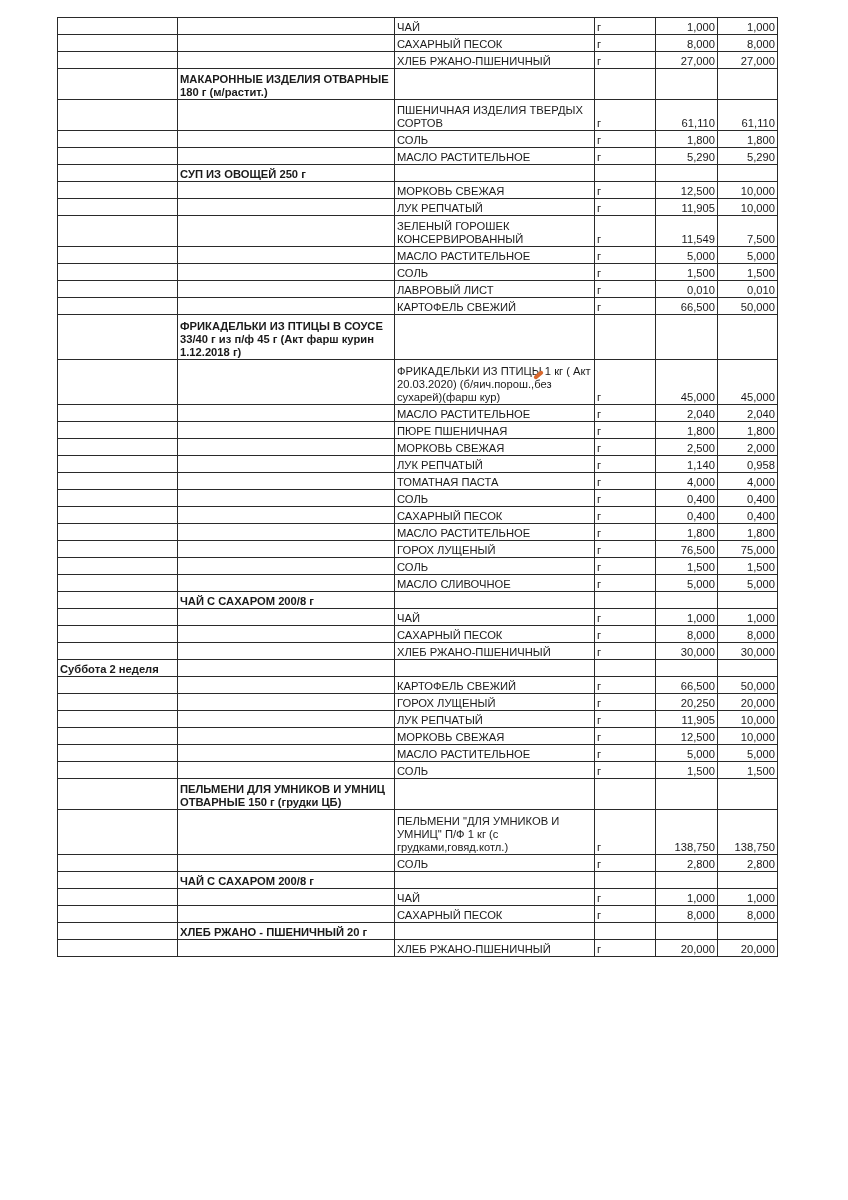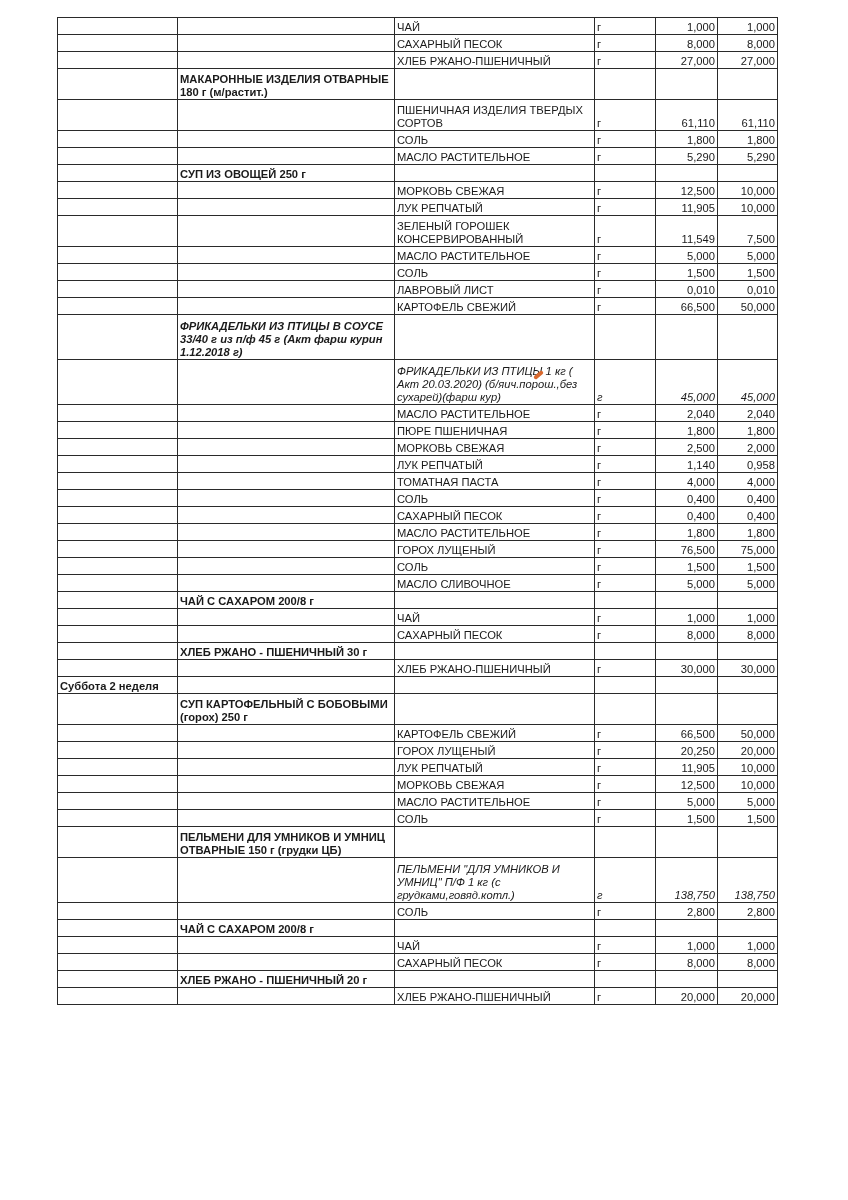--- a/index.html
+++ b/index.html
@@ -14,21 +14,21 @@
   #sheet col.c-ing { width: 200px; }
   #sheet col.c-unit { width: 61px; }
   #sheet col.c-gross { width: 62px; }
   #sheet col.c-net { width: 60px; }
   td.bold { font-weight: bold; }
   td.num { text-align: right; padding-right: 3px; }
   td.day { font-weight: bold; font-size: 11.8px; vertical-align: top; }
   td.dish { vertical-align: top; }
   tr { height: 17px; }
   tr.tall2 { height: 31px; }
-  tr.tall3 { height: 45px; font-style: italic; }
+  tr.tall3 { height: 45px; }
   .mark { position: absolute; left: 533px; top: 373px; width: 11px; height: 4px;
           background: #d9692e; border-radius: 2px; transform: rotate(-40deg); }
 </style>
 </head>
 <body>
 
 <table id="sheet">
   <colgroup>
     <col class="c-day">
       <col class="c-dish">
@@ -281,45 +281,29 @@
       <tr>
         <td class="day"></td>
         <td class="bold dish"></td>
         <td>САХАРНЫЙ ПЕСОК</td>
         <td>г</td>
         <td class="num">8,000</td>
         <td class="num">8,000</td>
       </tr>
       <tr>
         <td class="day"></td>
-        <td class="bold dish">ХЛЕБ РЖАНО - ПШЕНИЧНЫЙ 30 г</td>
-        <td></td>
-        <td></td>
-        <td class="num"></td>
-        <td class="num"></td>
-      </tr>
-      <tr>
-        <td class="day"></td>
         <td class="bold dish"></td>
         <td>ХЛЕБ РЖАНО-ПШЕНИЧНЫЙ</td>
         <td>г</td>
         <td class="num">30,000</td>
         <td class="num">30,000</td>
       </tr>
       <tr>
         <td class="day">Суббота 2 неделя</td>
         <td class="bold dish"></td>
-        <td></td>
-        <td></td>
-        <td class="num"></td>
-        <td class="num"></td>
-      </tr>
-      <tr class="tall2">
-        <td class="day"></td>
-        <td class="bold dish">СУП КАРТОФЕЛЬНЫЙ С БОБОВЫМИ (горох) 250 г</td>
         <td></td>
         <td></td>
         <td class="num"></td>
         <td class="num"></td>
       </tr>
       <tr>
         <td class="day"></td>
         <td class="bold dish"></td>
         <td>КАРТОФЕЛЬ СВЕЖИЙ</td>
         <td>г</td>

